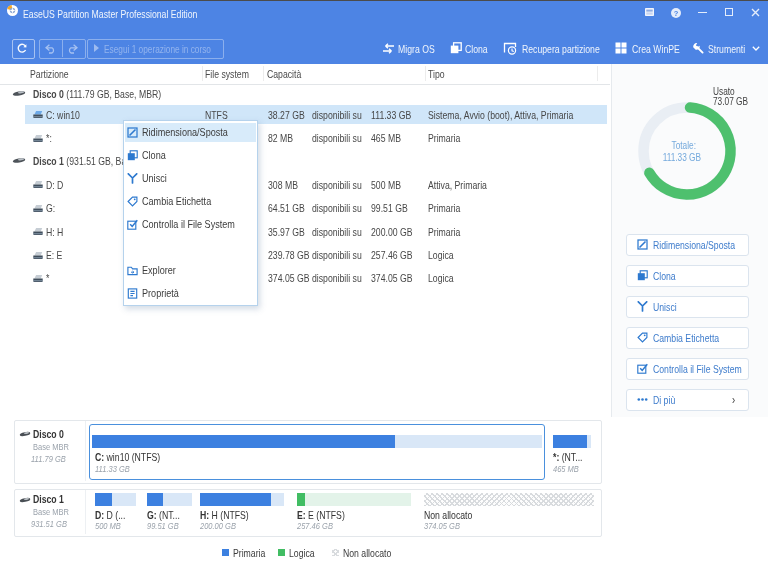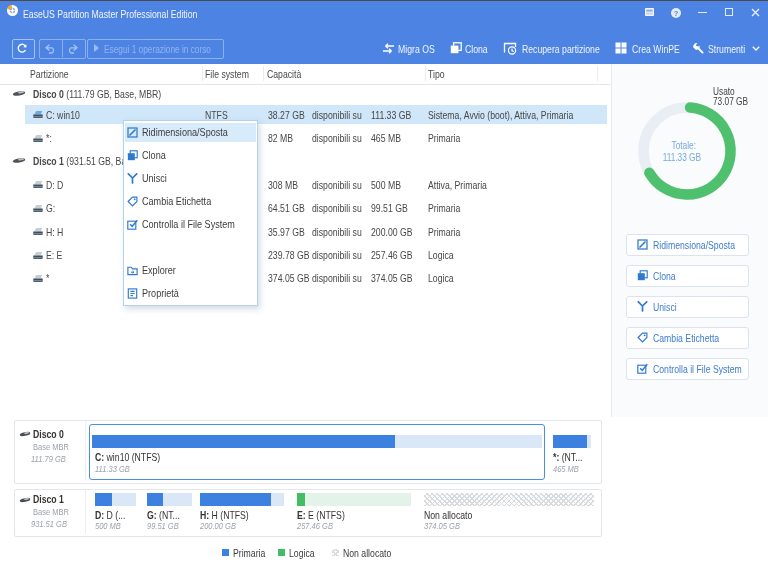--- a/index.html
+++ b/index.html
@@ -319,20 +319,29 @@
       </svg>
     <div class="lbl">Cambia Etichetta</div>
   </div>
   <div class="sbtn" style="top:357.5px;">
     <svg class="ic" viewBox="0 0 11 11">
         <rect x="0.8" y="2.2" width="8" height="8" fill="none" stroke="#2d79cf" stroke-width="1.15"></rect>
         <path d="M3.2 5.2 L5.2 7.4 L10.3 1.2" stroke="#2d79cf" stroke-width="1.5" fill="none"></path>
       </svg>
     <div class="lbl">Controlla il File System</div>
   </div>
+  <div class="sbtn" style="top:388.5px;">
+    <svg class="ic" viewBox="0 0 11 11">
+        <circle cx="1.8" cy="5.5" r="1.3" fill="#2d79cf"></circle>
+        <circle cx="5.5" cy="5.5" r="1.3" fill="#2d79cf"></circle>
+        <circle cx="9.2" cy="5.5" r="1.3" fill="#2d79cf"></circle>
+      </svg>
+    <div class="lbl">Di più</div>
+    <div class="tx" style="right:12px;top:4px;color:#444;font-size:12px;">›</div>
+  </div>
 
   <div id="diskmap">
 
     <div class="dbox" style="top:420px;height:62px;"></div>
     <svg class="abs" style="left:19px;top:430px" width="12" height="8" viewBox="0 0 12 8">
       <ellipse cx="6" cy="4" rx="5.3" ry="1.9" fill="#4a4f55" transform="rotate(-10 6 4)"></ellipse>
       <ellipse cx="7.8" cy="3.3" rx="2.6" ry="0.9" fill="#b7bcc1" transform="rotate(-10 6 4)"></ellipse>
     </svg>
     <div class="dlbl-b" style="left:33px;top:429px;">Disco 0</div>
     <div class="dlbl-g" style="left:33px;top:442px;">Base MBR</div>

